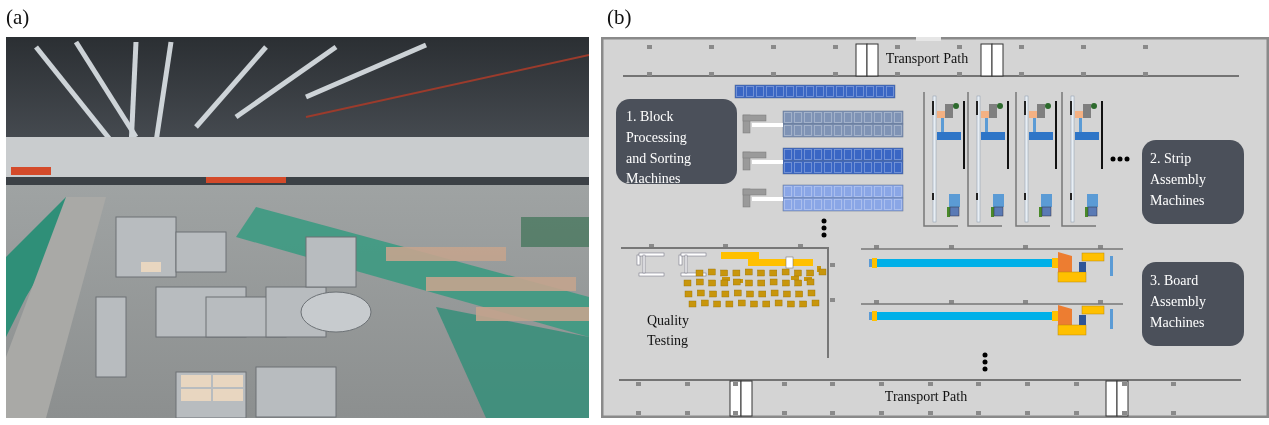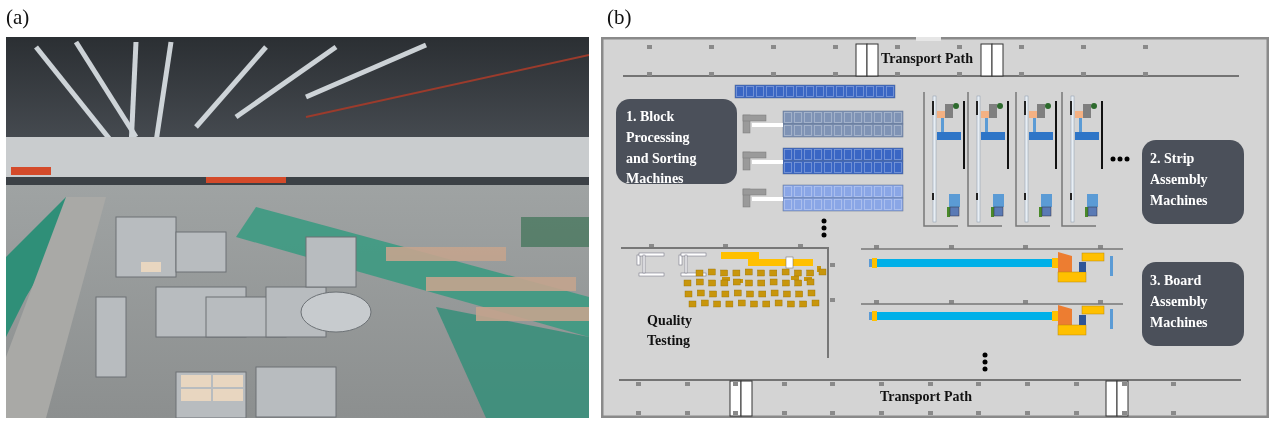--- a/index.html
+++ b/index.html
@@ -6,21 +6,21 @@
   body { width: 1269px; height: 425px; position: relative; overflow: hidden; font-family: "Liberation Serif", "DejaVu Serif", serif; }
   .panel-label { position: absolute; font-size: 21px; color: #111; }
   #label-a { left: 6px; top: 5px; }
   #label-b { left: 607px; top: 5px; }
 
   
   #photo { position: absolute; left: 6px; top: 37px; width: 583px; height: 381px; overflow: hidden; background: #8a8e8e; }
   #photo svg { display: block; }
 
   
-  #layout { position: absolute; left: 601px; top: 37px; width: 668px; height: 278px; font-weight: bold; }
+  #layout { position: absolute; left: 601px; top: 37px; width: 668px; height: 278px; }
   #layout svg { display: block; }
   .svg-text { font-family: "Liberation Serif", "DejaVu Serif", serif; }
 </style>
 </head>
 <body>
 
 <div id="label-a" class="panel-label">(a)</div>
 <div id="label-b" class="panel-label">(b)</div>
 
 <div id="photo">

